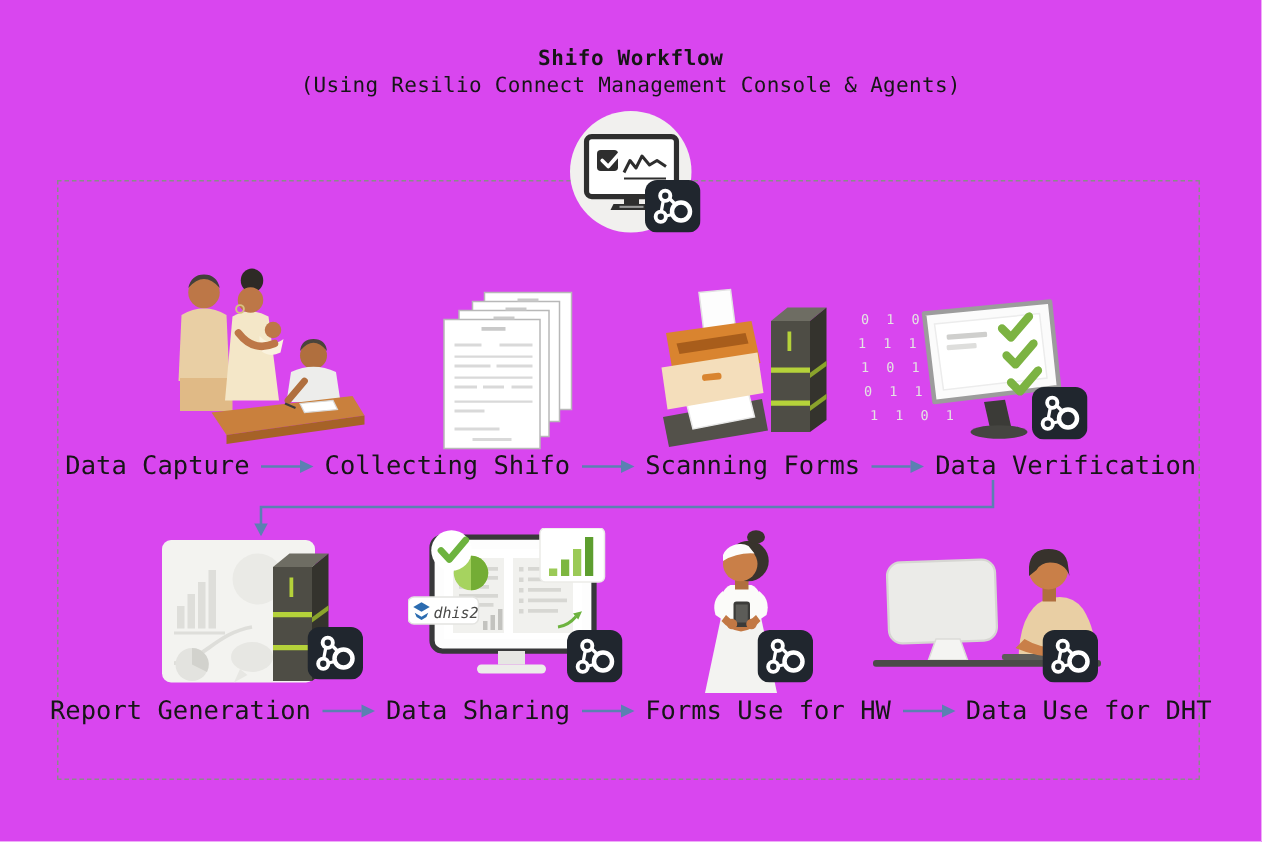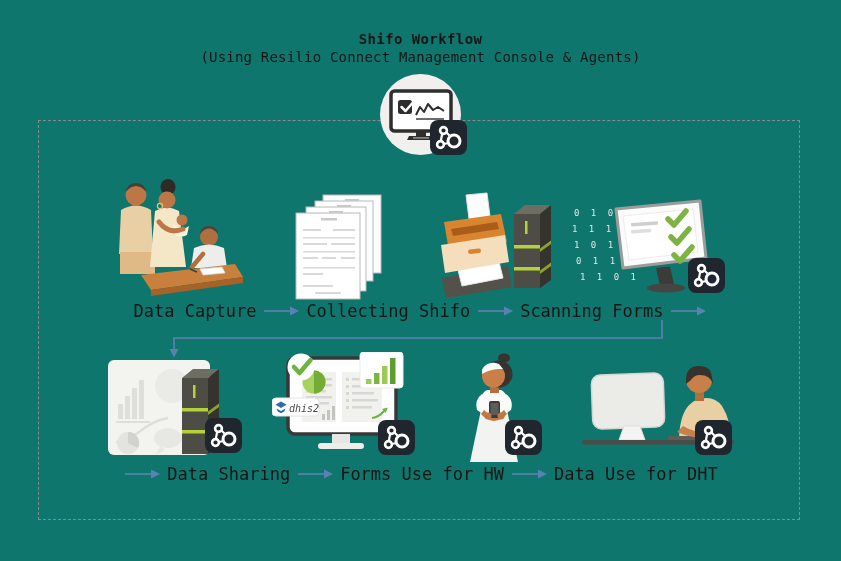--- a/index.html
+++ b/index.html
@@ -1,16 +1,16 @@
 <!DOCTYPE html>
 <html><head>
 <meta charset="utf-8">
 <style>
   html,body{margin:0;padding:0;background:#ffffff;}
-  .canvas{position:relative;width:841px;height:561px;background:#0f766e;overflow:hidden;
+  .canvas{position:relative;width:841px;height:561px;background:#d946ef;overflow:hidden;
           font-family:"DejaVu Sans Mono","Liberation Mono",monospace;color:#161616;}
   .title{position:absolute;top:31px;left:0;width:100%;text-align:center;
          font-size:14px;font-weight:bold;letter-spacing:.4px;}
   .subtitle{position:absolute;top:49px;left:0;width:100%;text-align:center;
          font-size:14px;font-weight:normal;letter-spacing:.2px;}
   .frame{position:absolute;left:38px;top:120px;width:760px;height:398px;
          border:1.5px dashed #8a8a8a;z-index:0;}
   .hub-circle{position:absolute;left:380px;top:74px;width:81px;height:81px;border-radius:50%;
          background:#f1f0ee;z-index:2;}
   .hub-monitor{position:absolute;left:389px;top:89px;z-index:3;}
@@ -200,20 +200,21 @@
         <use href="#icon-arrow"></use>
       </svg>
     <span class="step-label">Collecting Shifo</span>
     <svg class="arrow" width="38" height="12">
         <use href="#icon-arrow"></use>
       </svg>
     <span class="step-label">Scanning Forms</span>
     <svg class="arrow" width="38" height="12">
         <use href="#icon-arrow"></use>
       </svg>
+    <span class="step-label">Data Verification</span>
   </div>
 
   <svg class="connector" width="520" height="42" viewBox="0 0 520 42">
     <path d="M502,2 L502,20 L14,20 L14,32" stroke="#5b80b2" stroke-width="1.7" fill="none"></path>
     <polygon points="9.5,31 18.5,31 14,39.5" fill="#5b80b2"></polygon>
   </svg>
 
   <div class="fig" id="fig-report">
     <svg width="132" height="100" viewBox="0 0 132 100">
       <rect x="0" y="2" width="102" height="95" rx="6" fill="#f3f3f0"></rect>
@@ -341,20 +342,21 @@
       <path d="M95,74 q14,6 28,6 l0,-6 q-12,0 -22,-6 z" fill="#c97f48"></path>
     </svg>
     <div class="badge">
       <svg width="37" height="35">
           <use href="#icon-agent"></use>
         </svg>
     </div>
   </div>
 
   <div class="label-row row2">
+    <span class="step-label">Report Generation</span>
     <svg class="arrow" width="38" height="12">
         <use href="#icon-arrow"></use>
       </svg>
     <span class="step-label">Data Sharing</span>
     <svg class="arrow" width="38" height="12">
         <use href="#icon-arrow"></use>
       </svg>
     <span class="step-label">Forms Use for HW</span>
     <svg class="arrow" width="38" height="12">
         <use href="#icon-arrow"></use>

